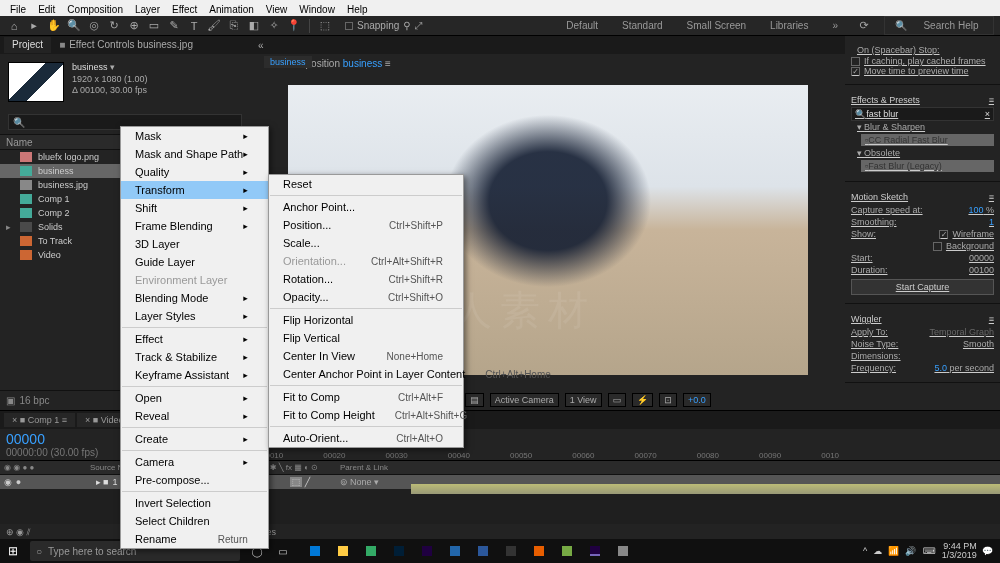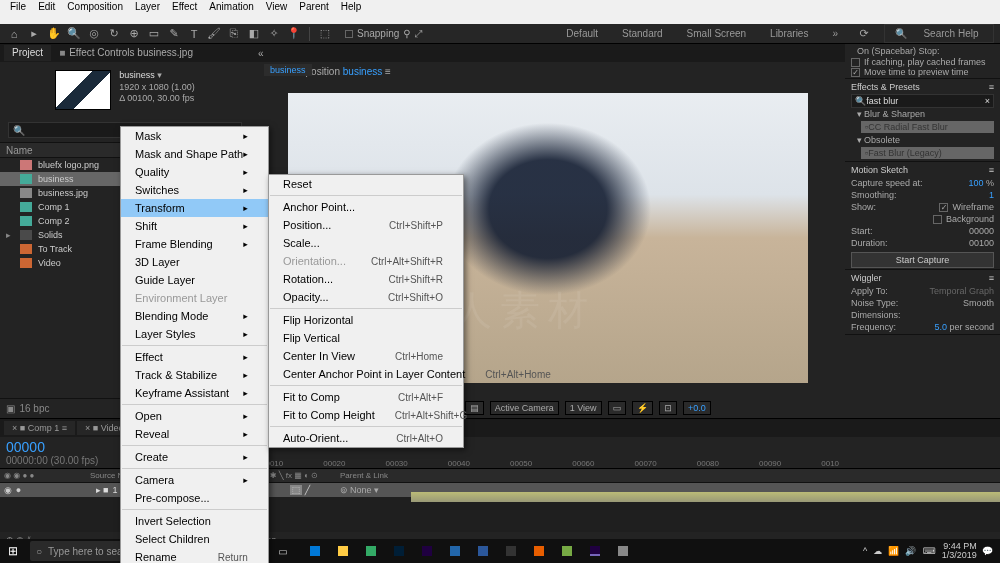--- a/index.html
+++ b/index.html
@@ -1,40 +1,40 @@
 <!DOCTYPE html>
 <html><head>
 <meta charset="utf-8">
 <style>
 * { margin: 0; padding: 0; box-sizing: border-box; font-family: "Segoe UI", Arial, sans-serif; }
 body { width: 1000px; height: 563px; background: #1e1e1e; color: #ccc; font-size: 10px; overflow: hidden; position: relative; }
 
 
-.menubar { height: 24px; background: #f0f0f0; display: flex; align-items: flex-start; padding: 0 4px; color: #000; font-size: 10px; }
+.menubar { height: 16px; background: #f0f0f0; display: flex; align-items: flex-end; padding: 0 4px; color: #000; font-size: 10px; }
 .menubar span { padding: 1px 6px; cursor: default; }
 
 
 .toolbar { height: 20px; background: #262626; display: flex; align-items: center; padding: 0 6px; gap: 4px; border-bottom: 1px solid #000; }
 .tb-icon { width: 16px; height: 16px; display: flex; align-items: center; justify-content: center; color: #aaa; font-size: 11px; }
 .tb-divider { width: 1px; height: 14px; background: #444; margin: 0 3px; }
 .snap-group { display: flex; align-items: center; gap: 4px; color: #aaa; margin-left: 8px; }
 .workspace-group { margin-left: auto; display: flex; align-items: center; gap: 12px; color: #999; }
 .workspace-group span { padding: 2px 6px; }
 .search-help { display: flex; align-items: center; gap: 4px; border: 1px solid #333; padding: 1px 4px; width: 110px; }
 .toolbar-label { color: #aaa; }
 
 
 .panels { display: flex; height: 374px; }
 
 
 .project-panel { width: 250px; background: #232323; display: flex; flex-direction: column; }
 .panel-tabs { height: 18px; display: flex; align-items: center; background: #1a1a1a; padding-left: 4px; }
 .panel-tab { padding: 2px 8px; color: #aaa; font-size: 10px; border-bottom: 1px solid transparent; }
 .panel-tab.active { background: #232323; color: #ddd; }
-.proj-info { display: flex; padding: 8px; gap: 8px; align-items: flex-start; justify-content: center; }
+.proj-info { display: flex; padding: 8px; gap: 8px; align-items: flex-start; }
 .proj-thumb { width: 56px; height: 40px; background: linear-gradient(135deg,#fff 40%, #1a2a3a 40%, #1a2a3a 60%, #fff 60%); border: 1px solid #000; }
 .proj-meta { font-size: 9px; color: #aaa; line-height: 1.3; }
 .proj-meta b { color: #ddd; font-weight: normal; }
 .proj-search { margin: 4px 8px; height: 16px; background: #1a1a1a; border: 1px solid #333; display: flex; align-items: center; padding: 0 4px; }
 .proj-header { height: 16px; background: #2a2a2a; border-top: 1px solid #111; border-bottom: 1px solid #111; padding: 2px 6px; color: #999; }
 .proj-list { flex: 1; overflow: hidden; }
 .proj-item { display: flex; align-items: center; height: 14px; padding: 0 6px; gap: 6px; color: #ccc; font-size: 9px; }
 .proj-item.selected { background: #666; }
 .proj-item .arrow { width: 8px; color: #888; }
 .proj-item .icon { width: 12px; height: 10px; }
@@ -54,21 +54,21 @@
 .breadcrumb span { color: #38a0ff; font-size: 9px; padding: 1px 6px; background: #2c2c2c; }
 .viewer { flex: 1; background: #232323; display: flex; align-items: center; justify-content: center; position: relative; overflow: hidden; }
 .viewer-img { width: 520px; height: 290px; background: linear-gradient(180deg, #e9edf1 0%, #dde3e9 35%, #c8b49a 50%, #b5a58b 100%); position: relative; }
 .viewer-img::before { content: ""; position: absolute; left: 30%; top: 10%; width: 40%; height: 60%; background: radial-gradient(ellipse, rgba(20,30,50,0.9) 40%, transparent 70%); border-radius: 40%; }
 .viewer-bottom { height: 20px; display: flex; align-items: center; padding: 0 8px; gap: 6px; color: #aaa; font-size: 9px; }
 .vb-item { padding: 1px 4px; background: #2a2a2a; border: 1px solid #000; }
 .vb-blue { color: #38a0ff; }
 
 
 .right-panels { width: 155px; background: #232323; display: flex; flex-direction: column; font-size: 9px; }
-.rp-section { border-bottom: 1px solid #111; padding: 1px 6px; }
+.rp-section { border-bottom: 1px solid #111; padding: 8px 6px; text-decoration: underline; }
 .rp-header { color: #ccc; padding: 2px 0; display: flex; justify-content: space-between; }
 .rp-sub { color: #aaa; padding: 1px 0 1px 6px; }
 .rp-row { display: flex; justify-content: space-between; color: #aaa; padding: 1px 0; }
 .rp-row .val { color: #38a0ff; }
 .rp-checkbox { display: flex; align-items: center; gap: 4px; color: #aaa; }
 .rp-checkbox .box { width: 9px; height: 9px; border: 1px solid #666; display: inline-flex; align-items: center; justify-content: center; font-size: 8px; }
 .rp-input { width: 100%; height: 14px; background: #1a1a1a; border: 1px solid #333; color: #ddd; padding: 0 3px; display: flex; align-items: center; }
 .rp-button { background: #333; border: 1px solid #555; padding: 2px 6px; text-align: center; margin-top: 3px; color: #ccc; }
 .preset-item { background: #666; padding: 1px 4px; margin: 1px 0 1px 10px; color: #333; font-size: 9px; display: flex; align-items: center; }
 
@@ -127,21 +127,21 @@
 <body>
 
 <div class="menubar" id="menubar">
     <span>File</span>
     <span>Edit</span>
     <span>Composition</span>
     <span>Layer</span>
     <span>Effect</span>
     <span>Animation</span>
     <span>View</span>
-    <span>Parent</span>
+    <span>Window</span>
     <span>Help</span>
   </div>
 
 <div class="toolbar">
   <div class="tb-icon">⌂</div>
   <div class="tb-icon">▸</div>
   <div class="tb-icon">✋</div>
   <div class="tb-icon">🔍</div>
   <div class="tb-icon">◎</div>
   <div class="tb-icon">↻</div>
@@ -427,23 +427,20 @@
 <div class="context-menu" id="menu1">
     <div class="cm-item has-sub">
       <span>Mask</span>
     </div>
     <div class="cm-item has-sub">
       <span>Mask and Shape Path</span>
     </div>
     <div class="cm-item has-sub">
       <span>Quality</span>
     </div>
-    <div class="cm-item has-sub">
-      <span>Switches</span>
-    </div>
     <div class="cm-item has-sub highlighted">
       <span>Transform</span>
     </div>
     <div class="cm-item has-sub">
       <span>Shift</span>
     </div>
     <div class="cm-item has-sub">
       <span>Frame Blending</span>
     </div>
     <div class="cm-item">
@@ -530,21 +527,21 @@
     </div>
     <div class="cm-sep"></div>
     <div class="cm-item">
       <span>Flip Horizontal</span>
     </div>
     <div class="cm-item">
       <span>Flip Vertical</span>
     </div>
     <div class="cm-item">
       <span>Center In View</span>
-      <span class="cm-shortcut">Ctrl+Home</span>
+      <span class="cm-shortcut">None+Home</span>
     </div>
     <div class="cm-item">
       <span>Center Anchor Point in Layer Content</span>
       <span class="cm-shortcut">Ctrl+Alt+Home</span>
     </div>
     <div class="cm-sep"></div>
     <div class="cm-item">
       <span>Fit to Comp</span>
       <span class="cm-shortcut">Ctrl+Alt+F</span>
     </div>

